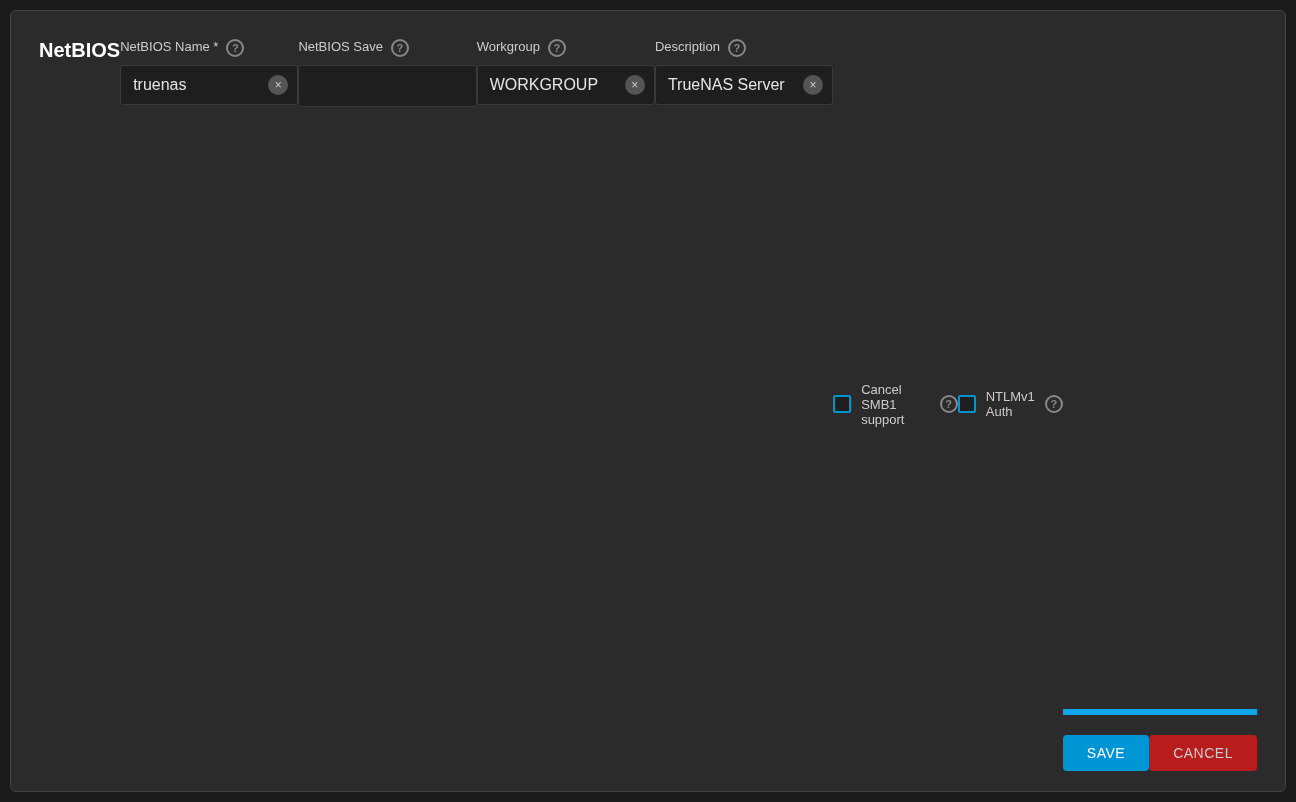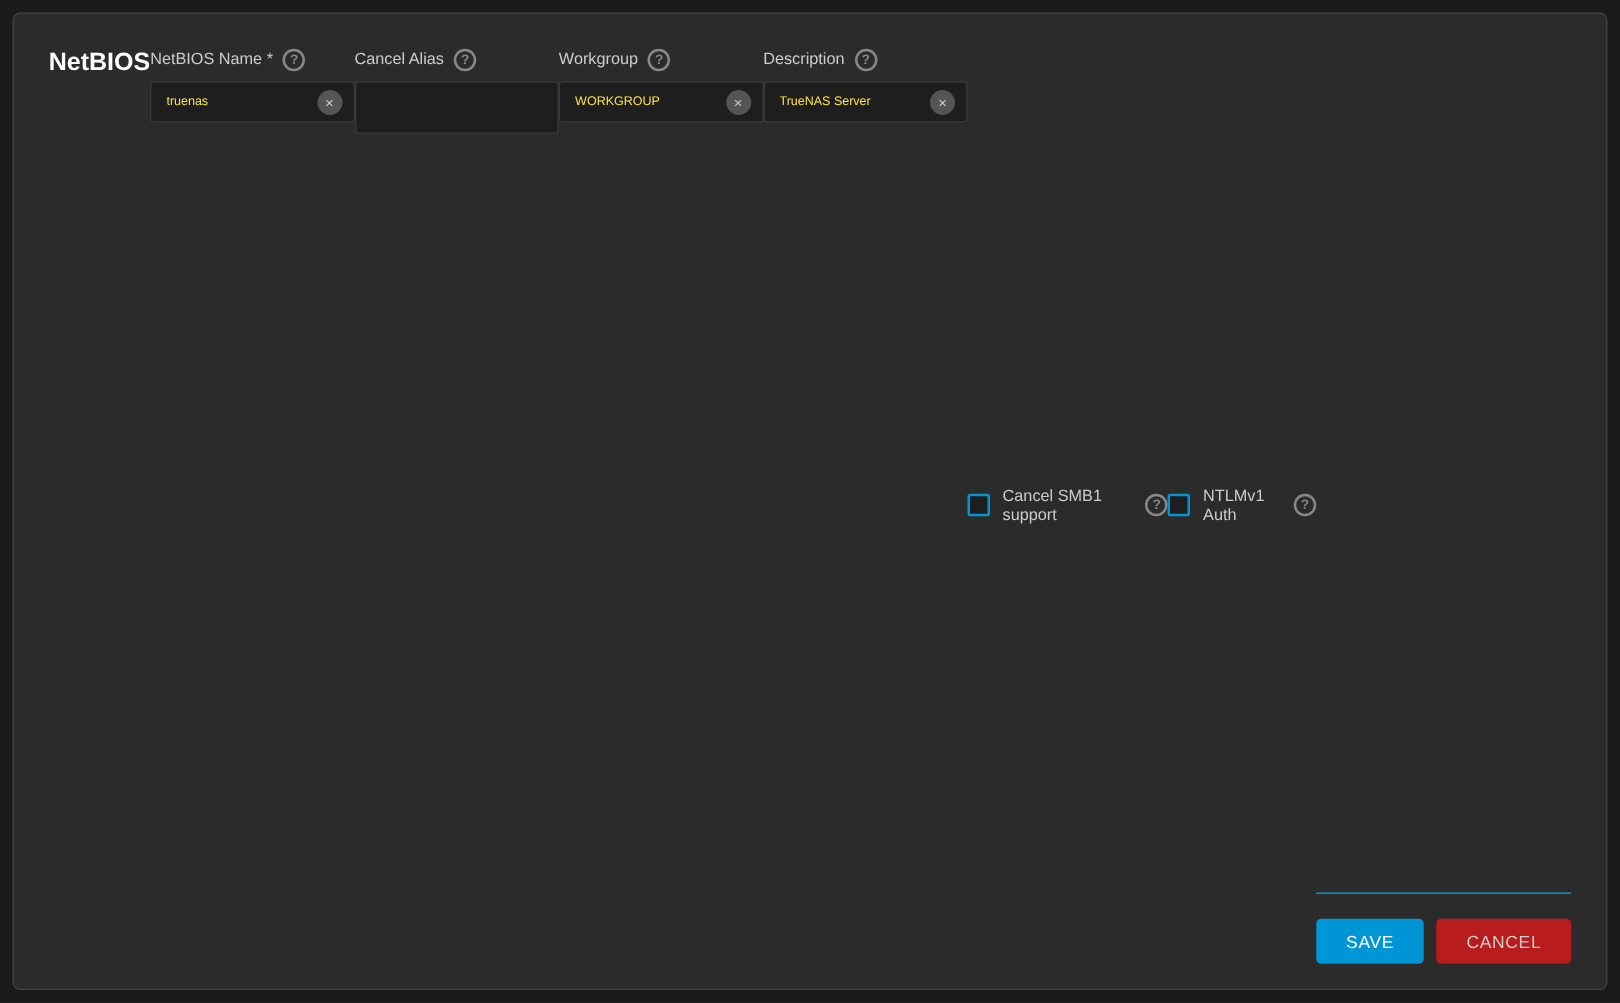--- a/index.html
+++ b/index.html
@@ -70,22 +70,22 @@
 
     .form-input-wrapper {
       position: relative;
     }
 
     .form-input {
       width: 100%;
       background: #1e1e1e;
       border: 1px solid #3a3a3a;
       border-radius: 3px;
-      color: #fde047;
-      font-size: 10px;
+      color: #e5e5e5;
+      font-size: 16px;
       padding: 10px 40px 10px 12px;
       outline: none;
     }
 
     .clear-btn {
       position: absolute;
       right: 10px;
       top: 50%;
       transform: translateY(-50%);
       background: none;
@@ -130,24 +130,23 @@
       background: #0095d5;
     }
 
     .checkbox-label {
       color: #cccccc;
       font-size: 13px;
     }
 
     .footer {
       display: flex;
-      gap: 10px;
       padding: 20px 0 20px 0;
       margin-top: auto;
-      border-top: 1px solid #0ea5e9;
+      border-top: 6px solid #0ea5e9;
     }
 
     .btn-save {
       background: #0095d5;
       color: #ffffff;
       border: none;
       border-radius: 4px;
       padding: 10px 24px;
       font-size: 14px;
       font-weight: 500;
@@ -203,21 +202,21 @@
     <div class="form-input-wrapper">
       <input type="text" class="form-input" value="truenas" style="">
       <button class="clear-btn">
         <span class="clear-x">×</span>
       </button>
     </div>
   </div>
 
   <div class="form-group">
     <div class="form-label">
-      <span>Cancel Alias</span>
+      <span>NetBIOS Save</span>
       <span class="help-icon">?</span>
     </div>
     <div class="form-input-wrapper">
       <input type="text" class="form-input empty-input" value="" style="">
     </div>
   </div>
 
   <div class="form-group">
     <div class="form-label">
       <span>Workgroup</span>

